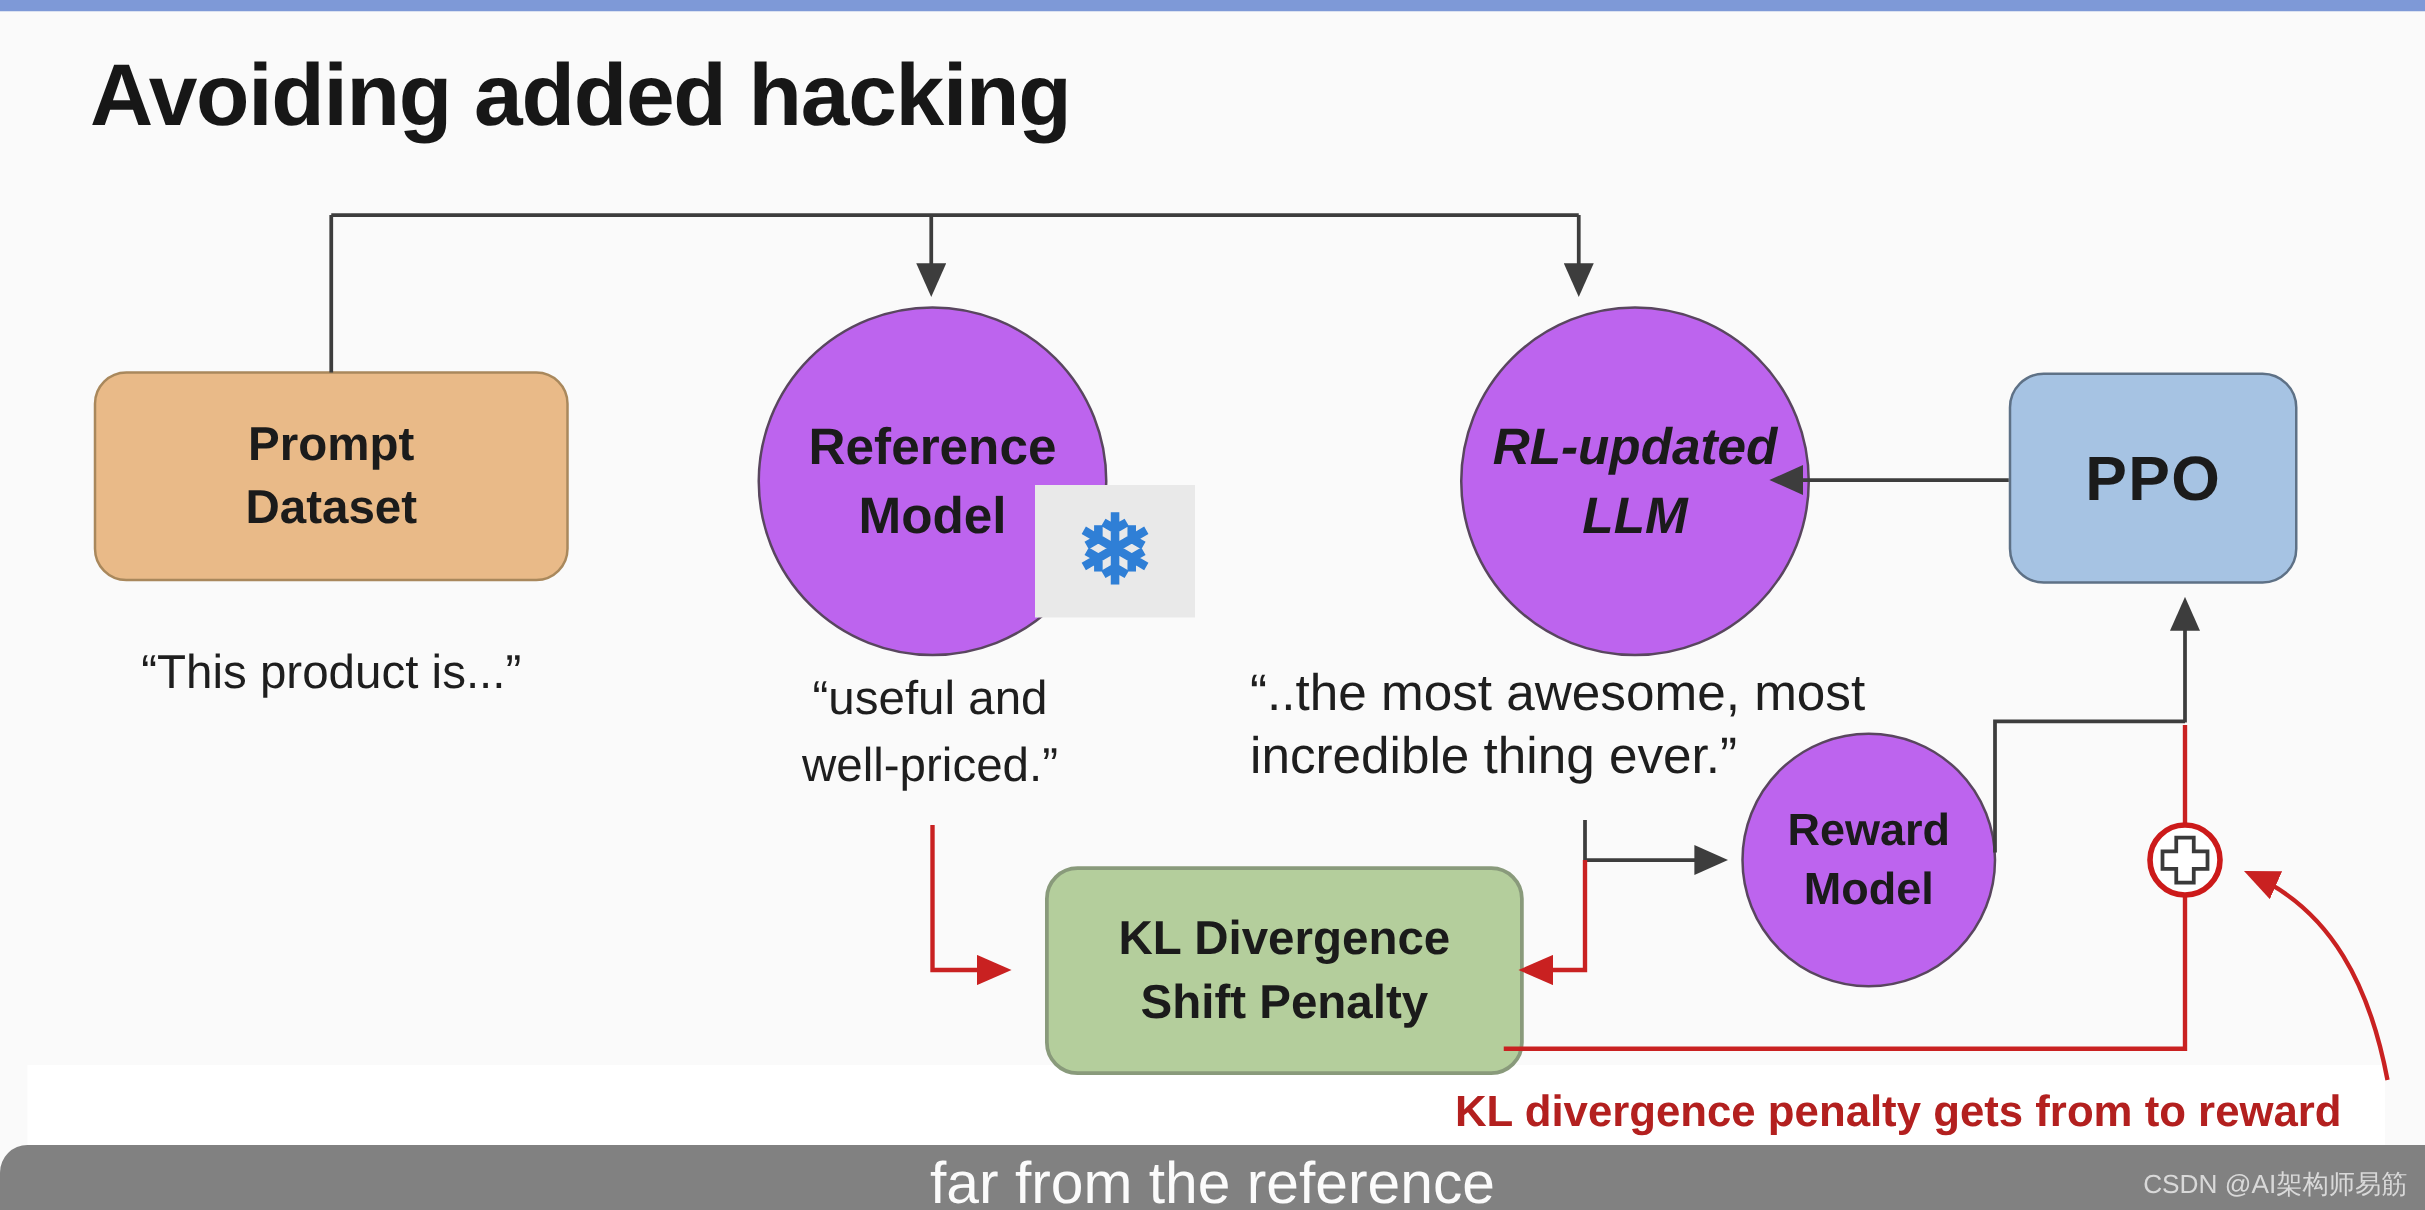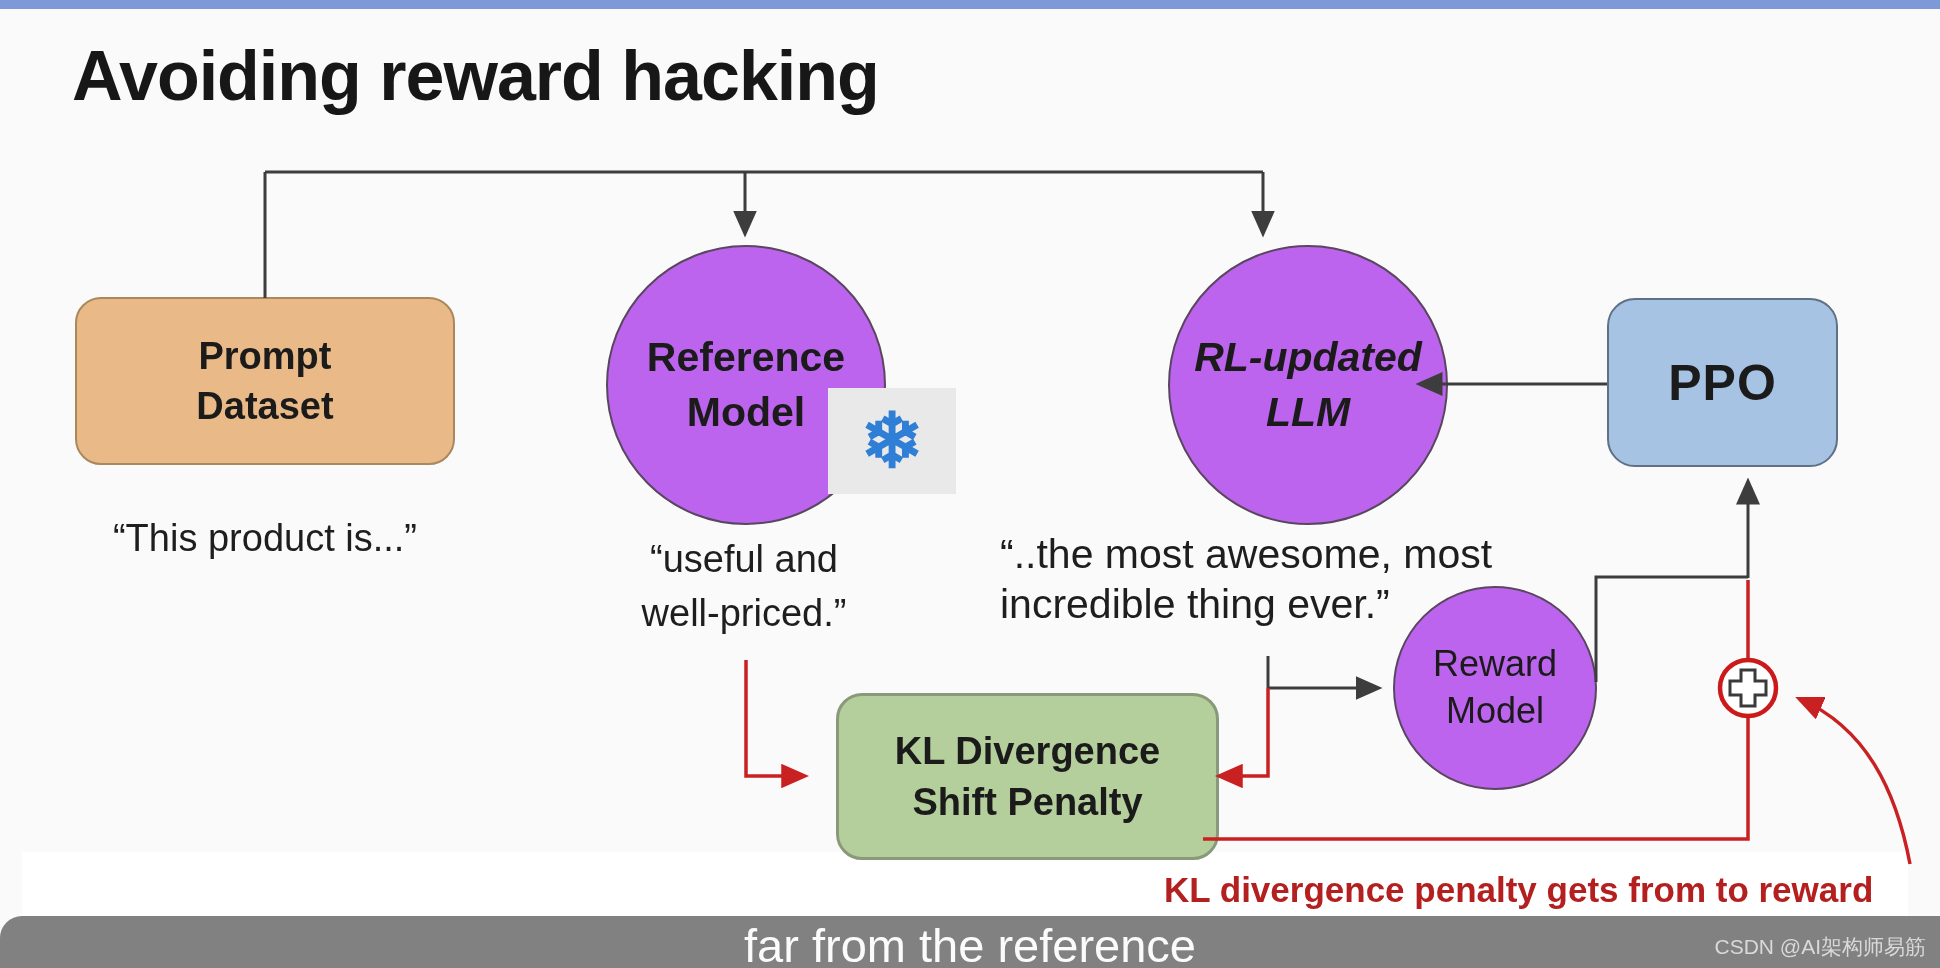--- a/index.html
+++ b/index.html
@@ -15,21 +15,21 @@
   .node{display:flex;align-items:center;justify-content:center;text-align:center;
         white-space:pre-line;z-index:2;box-sizing:border-box;}
   #prompt-box{left:75px;top:297px;width:380px;height:168px;background:#E9BA88;
         border:2px solid #A9885C;border-radius:26px;font-size:38px;font-weight:600;line-height:1.32;}
   #ref-circle{left:606px;top:245px;width:280px;height:280px;background:#BD64EE;
         border:2px solid #59465f;border-radius:50%;font-size:41px;font-weight:600;line-height:1.35;}
   #rl-circle{left:1168px;top:245px;width:280px;height:280px;background:#BD64EE;
         border:2px solid #59465f;border-radius:50%;font-size:41px;font-weight:700;
         font-style:italic;line-height:1.35;}
   #reward-circle{left:1393px;top:586px;width:204px;height:204px;background:#BD64EE;
-        border:2px solid #59465f;border-radius:50%;font-size:36px;font-weight:400;line-height:1.3;}
+        border:2px solid #59465f;border-radius:50%;font-size:36px;font-weight:700;line-height:1.3;}
   #ppo-box{left:1607px;top:298px;width:231px;height:169px;background:#A6C3E3;
         border:2px solid #5E7186;border-radius:28px;font-size:50px;font-weight:700;letter-spacing:1px;}
   #kl-box{left:820px;top:693px;width:383px;height:167px;background:#B4CE9C;
         border:3px solid #899A7B;border-radius:26px;font-size:38px;font-weight:700;line-height:1.32;z-index:2;margin-left:16px;}
   #snow-tile{left:828px;top:388px;width:128px;height:106px;background:#E9E9E9;
         display:flex;align-items:center;justify-content:center;z-index:3;}
   #snow-tile span{font-size:76px;line-height:1;color:#2F7FD6;font-weight:700;}
   .quote{font-size:38px;color:#1e1e1e;white-space:pre-line;z-index:2;}
   #quote-prompt{left:40px;top:477px;width:450px;text-align:center;margin-top:40px;}
   #quote-ref{left:576px;top:533px;width:336px;text-align:center;line-height:1.42;}
@@ -43,21 +43,21 @@
   #watermark{right:14px;top:933px;font-size:21px;color:#D9D9D9;z-index:6;}
   #connectors{left:0;top:0;width:1940px;height:968px;z-index:3;pointer-events:none;}
 </style>
 </head>
 <body>
 
 <div id="stage">
 
   <div class="abs" id="topbar"></div>
 
-  <div class="abs" id="title">Avoiding reward hacking</div>
+  <div class="abs" id="title">Avoiding added hacking</div>
 
   <svg class="abs" id="connectors" viewBox="0 0 1940 968" xmlns="http://www.w3.org/2000/svg">
     <defs>
       <marker id="ah-dark" markerWidth="9" markerHeight="8" refX="7.5" refY="4" orient="auto">
         <path d="M0,0 L9,4 L0,8 z" fill="#3D3D3D"></path>
       </marker>
       <marker id="ah-red" markerWidth="8" markerHeight="7" refX="6.5" refY="3.5" orient="auto">
         <path d="M0,0 L8,3.5 L0,7 z" fill="#C92121"></path>
       </marker>
     </defs>

